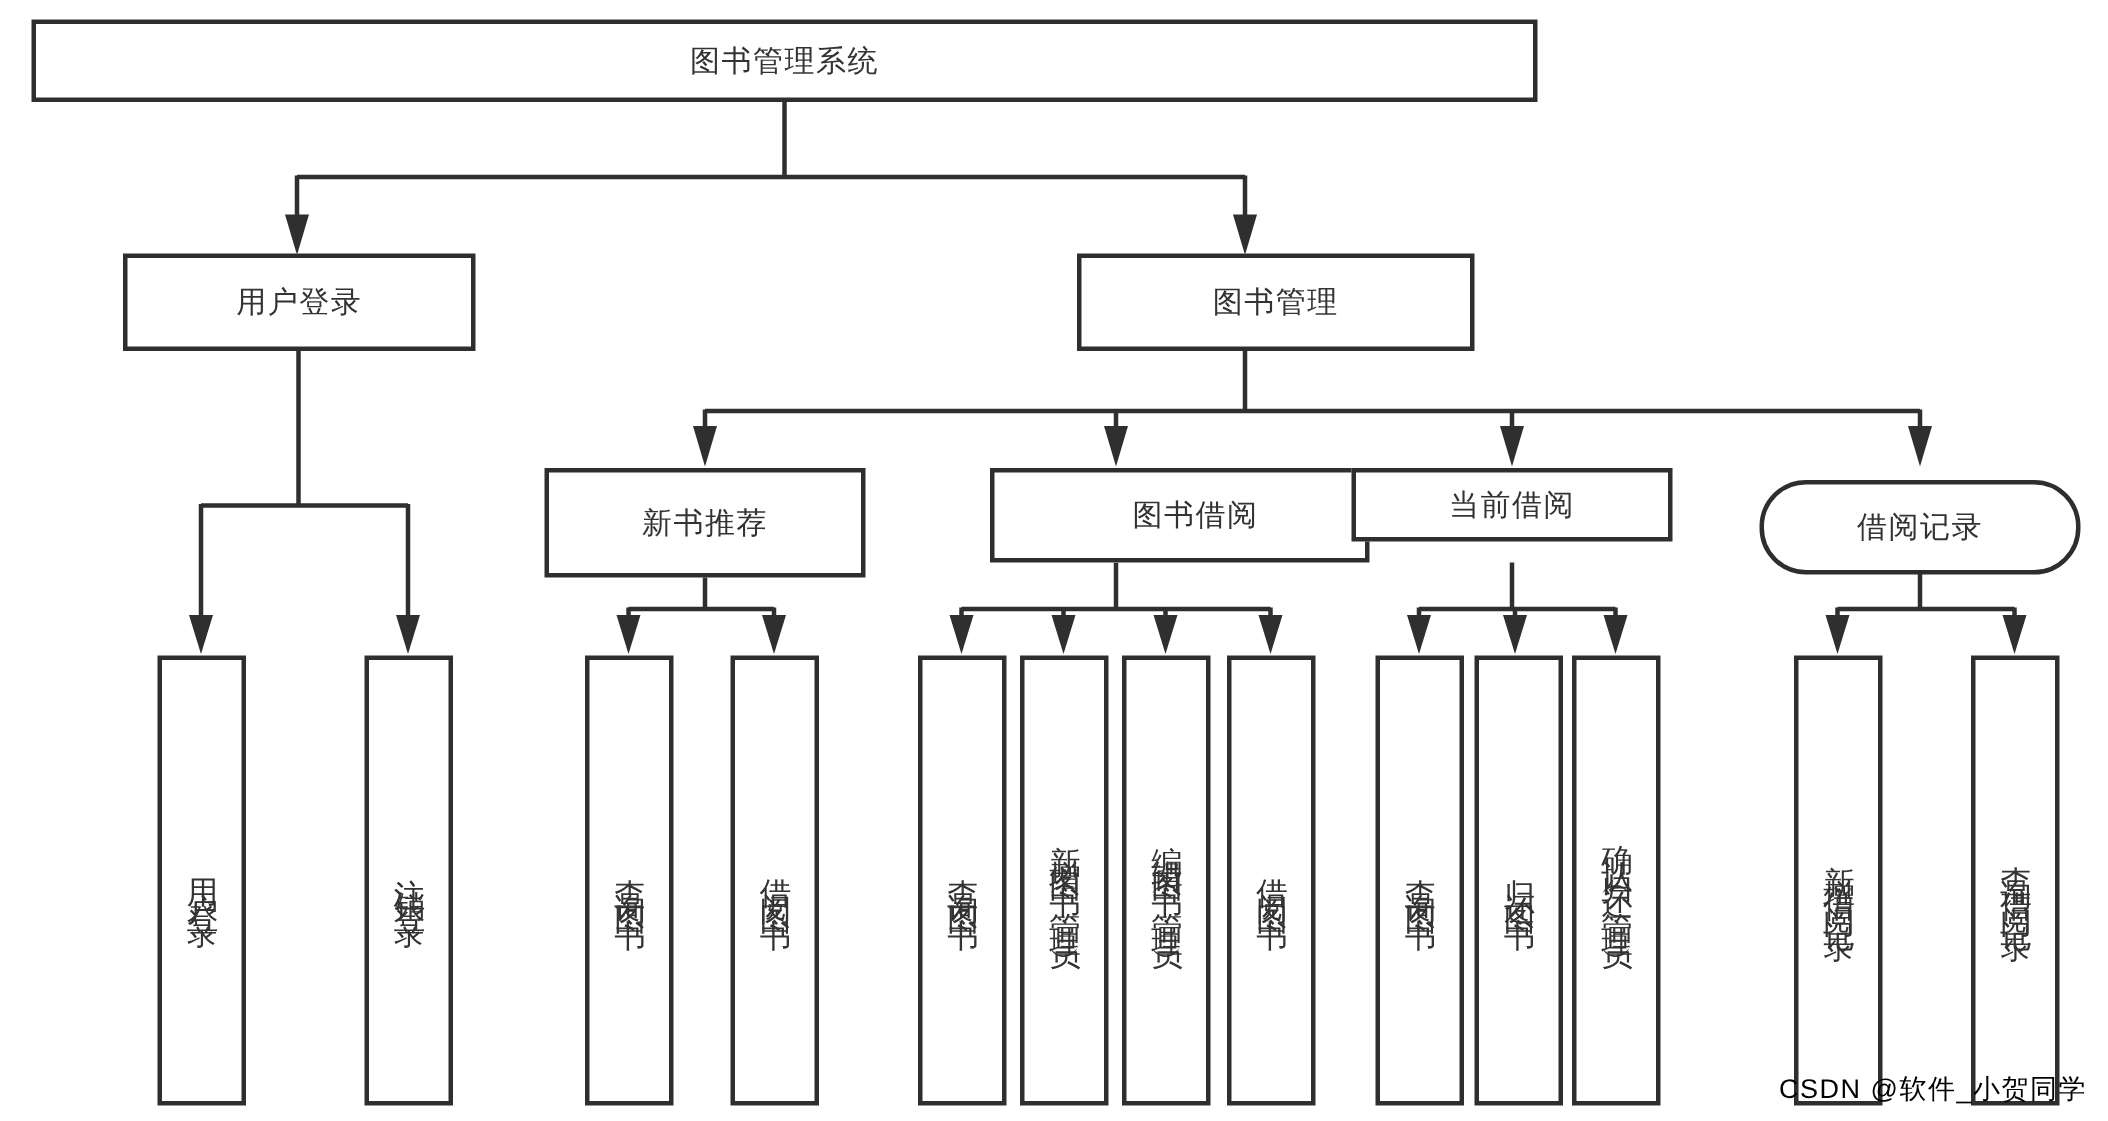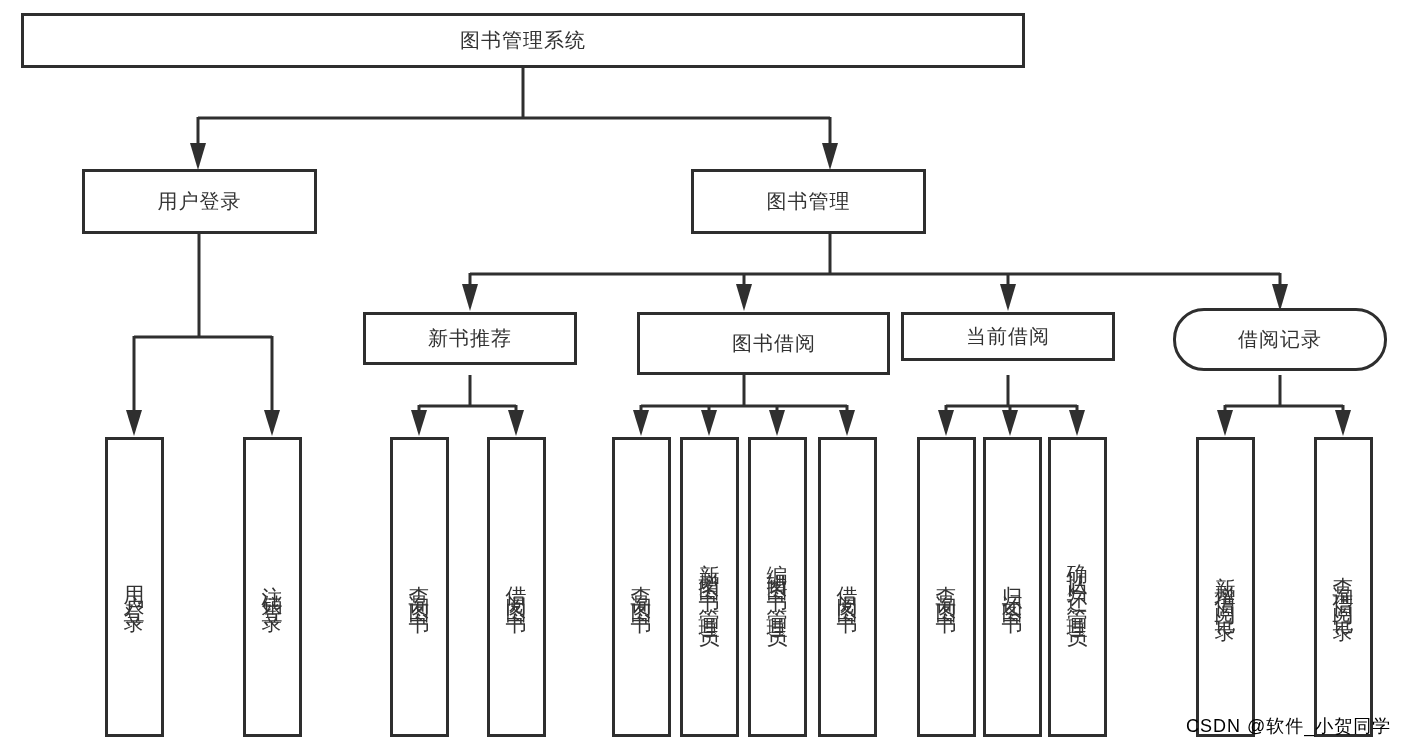--- a/index.html
+++ b/index.html
@@ -114,34 +114,34 @@
     </g>
   </svg>
 
   <div class="box hbox root" style="left:21px;top:13px;width:1004px;height:55px;">
     <span>图书管理系统</span>
   </div>
 
   <div class="box hbox" style="left:82px;top:169px;width:235px;height:65px;">
     <span>用户登录</span>
   </div>
-  <div class="box hbox" style="left:691px;top:169px;width:235px;height:65px;">
+  <div class="box hbox" style="left:718px;top:169px;width:265px;height:65px;">
     <span>图书管理</span>
   </div>
 
-  <div class="box hbox" style="left:363px;top:312px;width:214px;height:53px;">
+  <div class="box hbox" style="left:363px;top:312px;width:214px;height:73px;">
     <span>新书推荐</span>
   </div>
-  <div class="box hbox" style="left:637px;top:312px;width:253px;height:63px;padding-left:21px;">
+  <div class="box hbox" style="left:660px;top:312px;width:253px;height:63px;padding-left:21px;">
     <span>图书借阅</span>
   </div>
   <div class="box hbox" style="left:901px;top:312px;width:214px;height:49px;">
     <span>当前借阅</span>
   </div>
-  <div class="box hbox" style="left:1173px;top:308px;width:214px;height:63px;border-radius:31px;">
+  <div class="box hbox" style="left:1173px;top:320px;width:214px;height:63px;border-radius:31px;">
     <span>借阅记录</span>
   </div>
 
   <div class="box" style="left:105px;top:437px;width:59px;height:300px;">
     <span class="vtext">用户登录</span>
   </div>
   <div class="box" style="left:243px;top:437px;width:59px;height:300px;">
     <span class="vtext">注销登录</span>
   </div>
 

